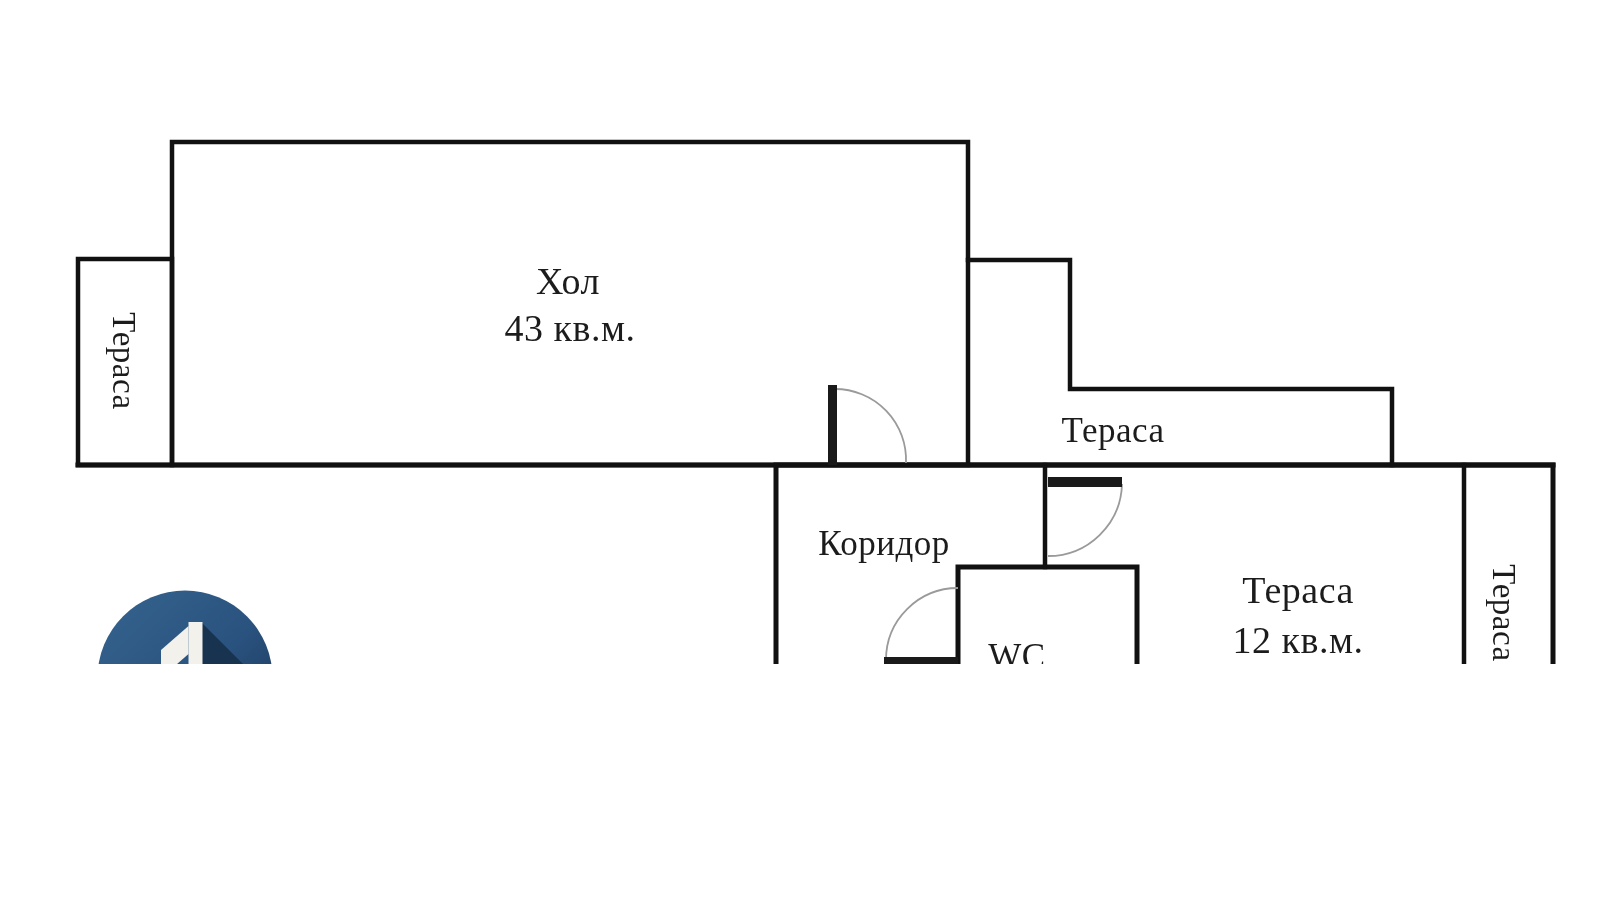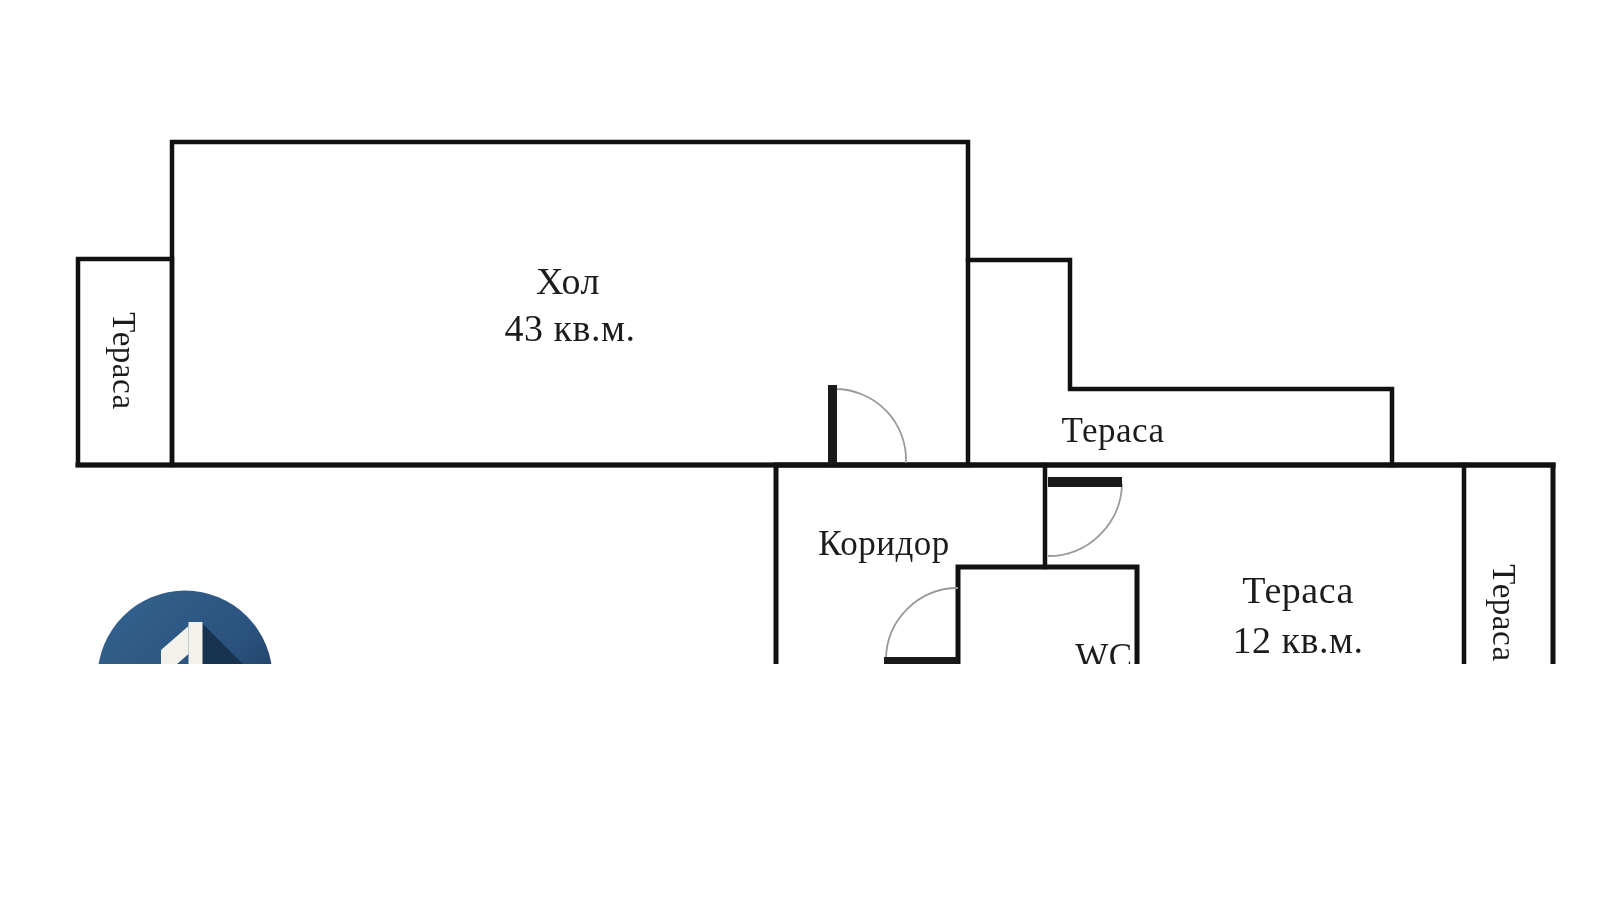--- a/index.html
+++ b/index.html
@@ -95,20 +95,20 @@
 
   <div class="room-label fs-lg" style="left:568px;top:281px;">Хол</div>
   <div class="room-label fs-lg" style="left:570px;top:328px;">43 кв.м.</div>
 
   <div class="room-label rot fs-sm" style="left:123px;top:361px;">Тераса</div>
 
   <div class="room-label fs-md" style="left:1113px;top:430px;">Тераса</div>
 
   <div class="room-label fs-md" style="left:884px;top:543px;text-align:center;">Коридор</div>
 
-  <div class="room-label fs-md" style="left:1104px;top:656px;text-align:right;">WC</div>
+  <div class="room-label fs-md" style="left:1017px;top:656px;text-align:right;">WC</div>
 
   <div class="room-label fs-lg" style="left:1298px;top:590px;">Тераса</div>
   <div class="room-label fs-lg" style="left:1298px;top:640px;">12 кв.м.</div>
 
   <div class="room-label rot fs-sm" style="left:1503px;top:613px;">Тераса</div>
 
 </div>
 
 </body></html>

